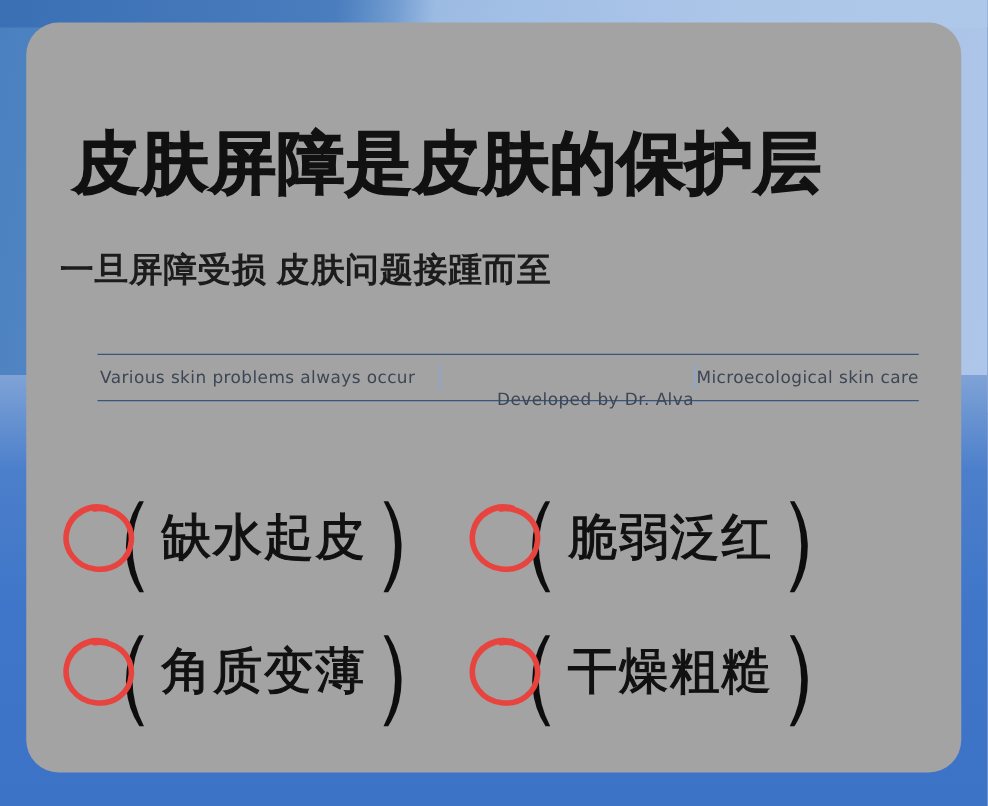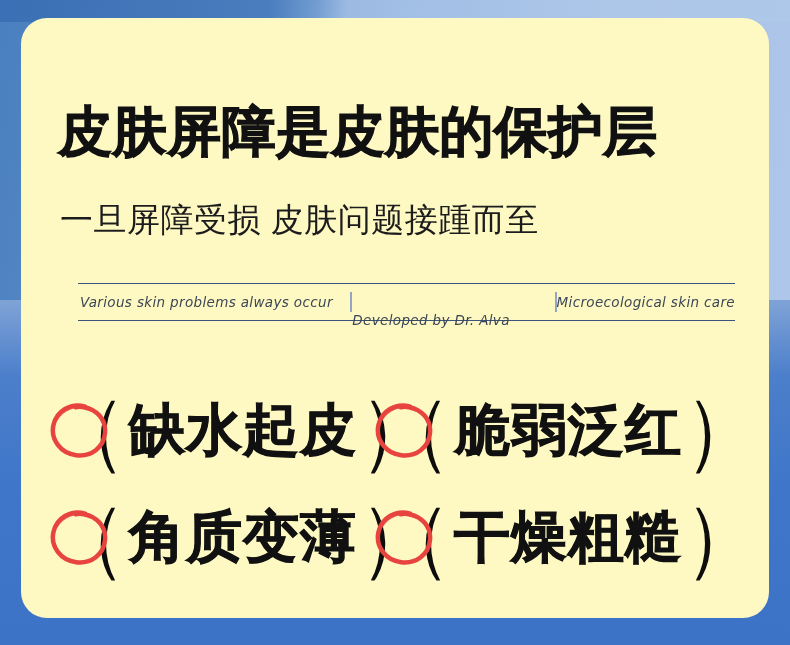--- a/index.html
+++ b/index.html
@@ -60,74 +60,73 @@
     background: linear-gradient(180deg, #7fa3d6 0%, #4c7fcb 22%, #3f76c9 55%, #3d73c7 100%);
   }
 
   
   #card {
     position: absolute;
     left: 21px;
     top: 18px;
     width: 748px;
     height: 600px;
-    background: #fef9c3;
+    background: #a3a3a3;
     border-radius: 26px;
     box-sizing: border-box;
   }
 
   
   .headline {
     position: absolute;
     left: 37px;
     top: 85px;
     font-size: 54px;
     line-height: 1.05;
     font-weight: 700;
     color: #111111;
     letter-spacing: 0.5px;
     white-space: nowrap;
     -webkit-text-stroke: 1.1px #111111;
   }
 
   .subhead {
     position: absolute;
-    left: 39px;
+    left: 27px;
     top: 182px;
-    font-size: 33px;
+    font-size: 27px;
     line-height: 1.2;
-    font-weight: 400;
+    font-weight: 700;
     color: #1c1c1c;
     letter-spacing: 0.5px;
     white-space: nowrap;
   }
 
   
   .eng-strip {
     position: absolute;
     left: 57px;
     top: 265px;
     width: 657px;
     height: 36px;
     border-top: 1.6px solid #3a5480;
     border-bottom: 1.6px solid #3a5480;
     display: flex;
     align-items: center;
-    font-style: italic;
   }
   .eng-seg {
     font-size: 13.5px;
     font-weight: 400;
     color: #3c4654;
     letter-spacing: 0.35px;
     white-space: nowrap;
     font-family: "DejaVu Sans", "Liberation Sans", sans-serif;
   }
   .eng-seg.s1 { width: 278px; text-align: left; padding-left: 2px; }
-  .eng-seg.s2 { width: 208px; text-align: left; margin-top: 36px; }
+  .eng-seg.s2 { width: 208px; text-align: right; margin-top: 36px; }
   .eng-seg.s3 { flex: 1;     text-align: center; }
   .eng-sep {
     width: 2px;
     height: 20px;
     background: #93a6c4;
     flex: 0 0 auto;
   }
 
   
   .items {
@@ -157,22 +156,22 @@
     line-height: 1;
     font-family: "DejaVu Sans", sans-serif;
     transform: scaleY(1.18);
     display: inline-block;
   }
   .brk.left  { margin-right: 3px; }
   .brk.right { margin-left: 3px; }
 
   .item-text {
     position: relative;
-    font-size: 56px;
-    font-weight: 700;
+    font-size: 40px;
+    font-weight: 400;
     color: #111111;
     letter-spacing: 1px;
     line-height: 1;
     white-space: nowrap;
     -webkit-text-stroke: 0.9px #111111;
     z-index: 2;
   }
 
   
   .circle-mark {

